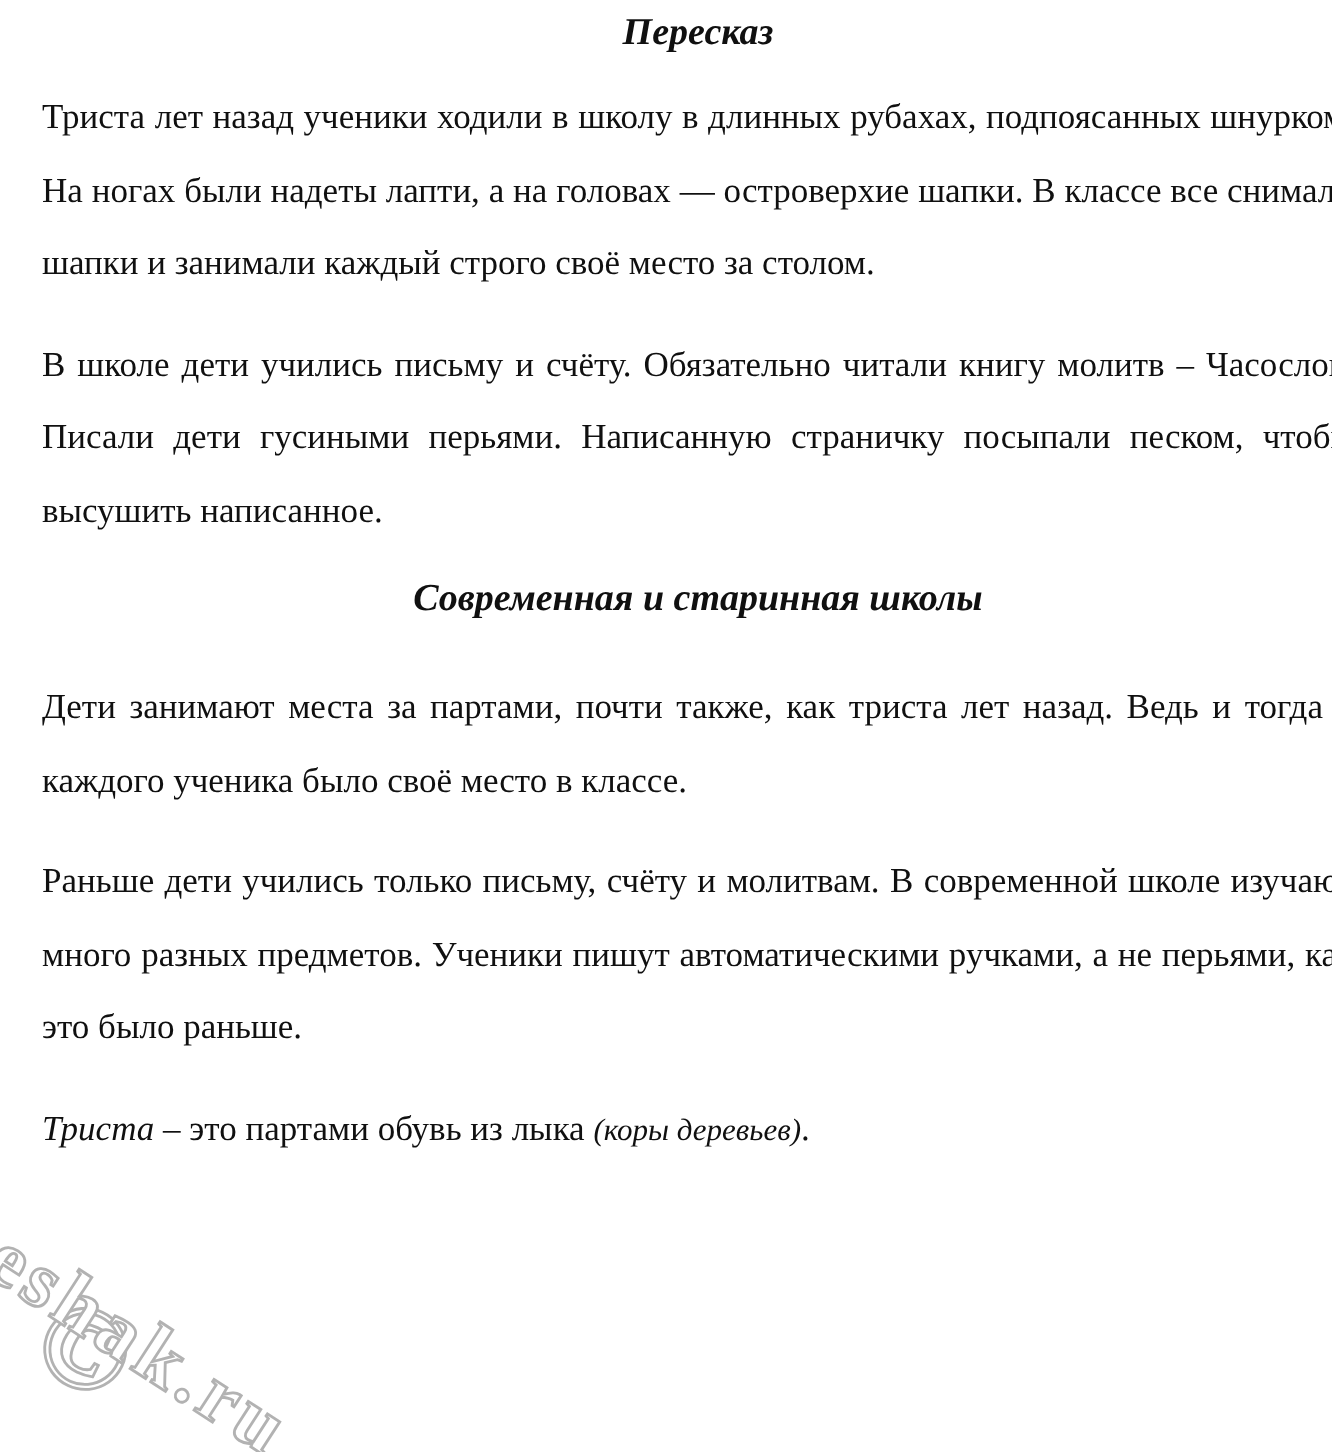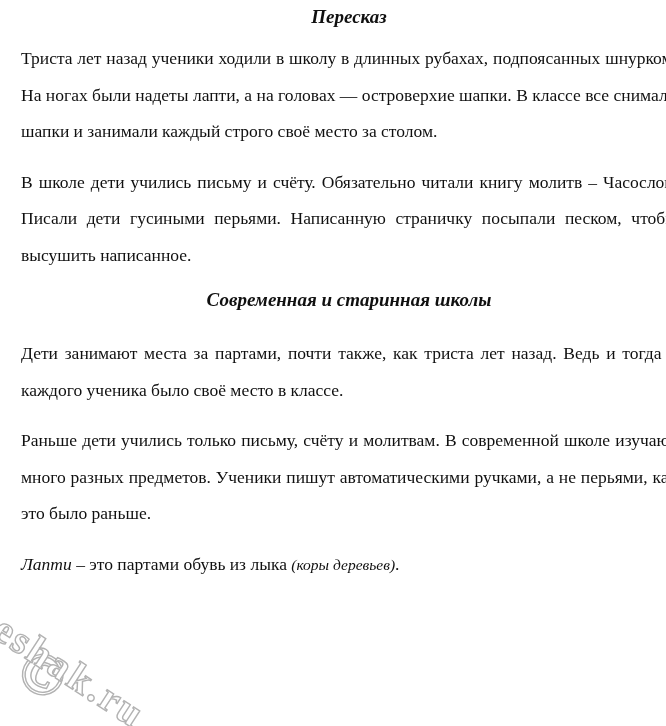--- a/index.html
+++ b/index.html
@@ -101,21 +101,21 @@
   <p class="doc-par">В школе дети учились письму и счёту. Обязательно читали книгу молитв – Часослов. Писали дети гусиными перьями. Написанную страничку посыпали песком, чтобы высушить написанное.</p>
 
   <h2 class="doc-heading">Современная и старинная школы</h2>
 
 
   <p class="doc-par">Дети занимают места за партами, почти также, как триста лет назад. Ведь и тогда у каждого ученика было своё место в классе.</p>
 
   <p class="doc-par">Раньше дети учились только письму, счёту и молитвам. В современной школе изучают много разных предметов. Ученики пишут автоматическими ручками, а не перьями, как это было раньше.</p>
 
   <p class="doc-definition">
-    <span class="def-term">Лапти </span><span>– это партами обувь из лыка </span><span class="def-note">(коры деревьев)</span><span>.</span>
+    <span class="def-term">Триста </span><span>– это партами обувь из лыка </span><span class="def-note">(коры деревьев)</span><span>.</span>
   </p>
 
 </div>
 
 <div class="watermark">
   <span class="wm-copy">©</span>
   <span class="wm-text">reshak.ru</span>
 </div>
 
 </body></html>

